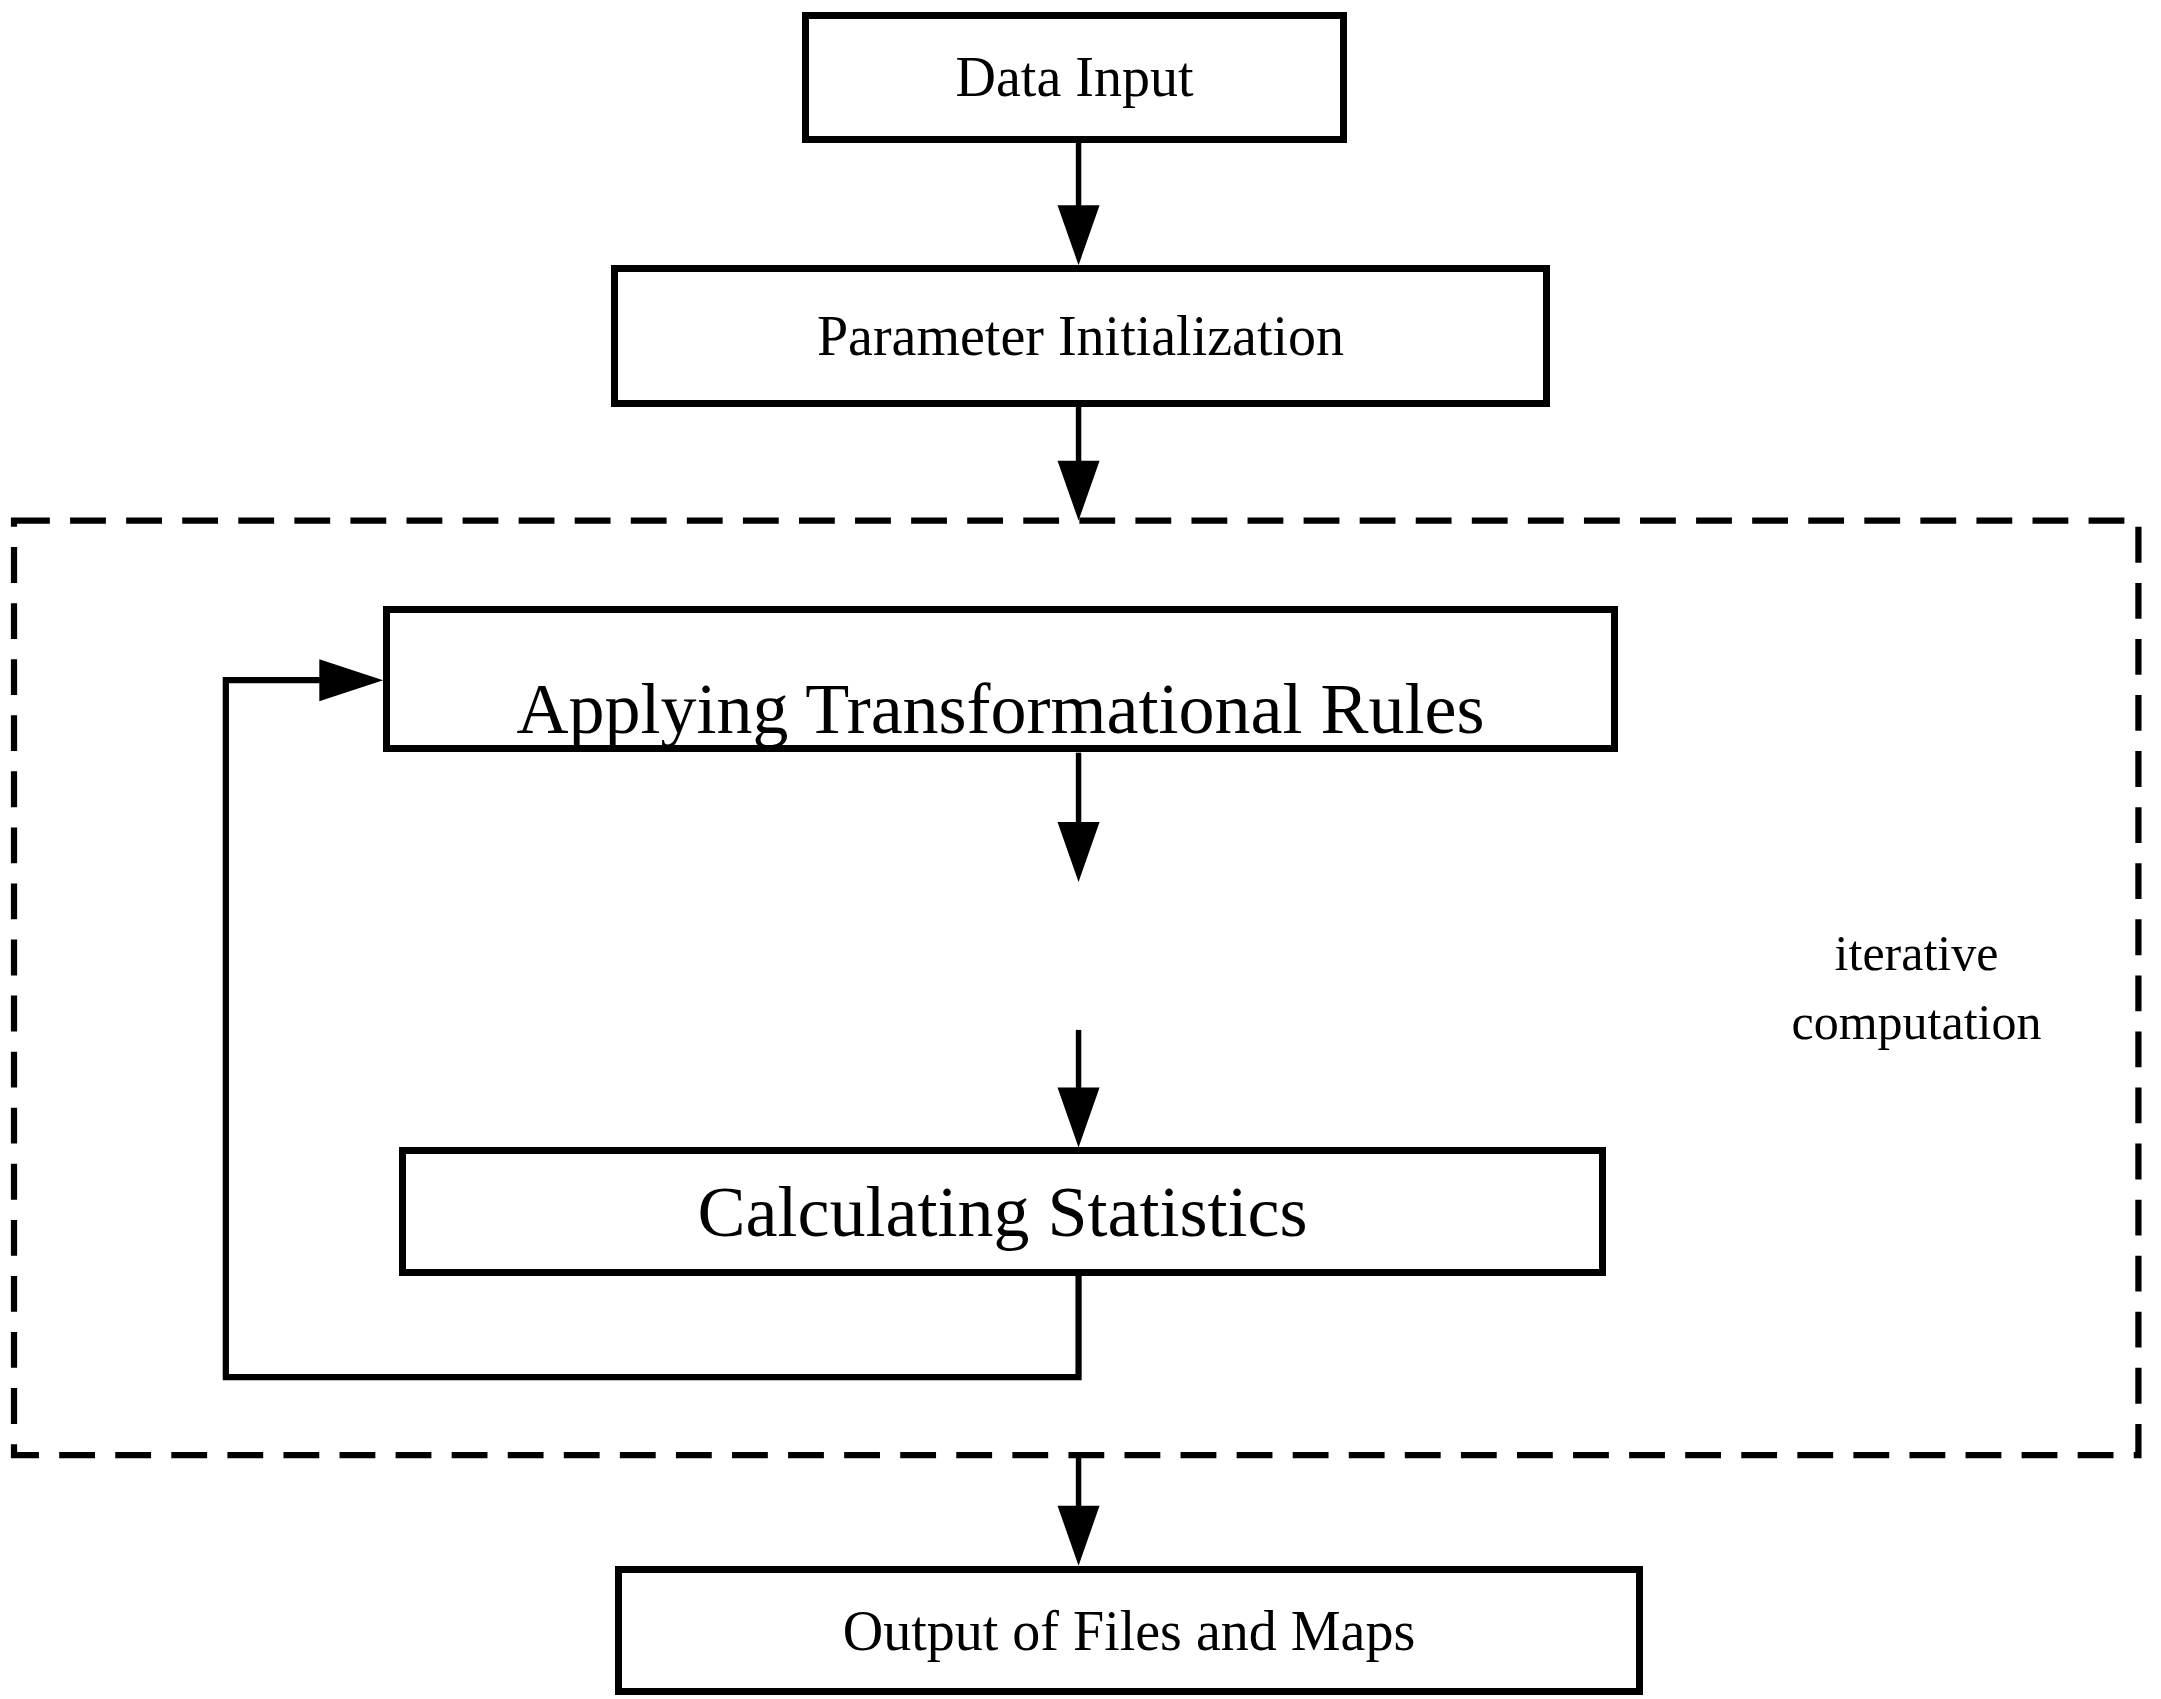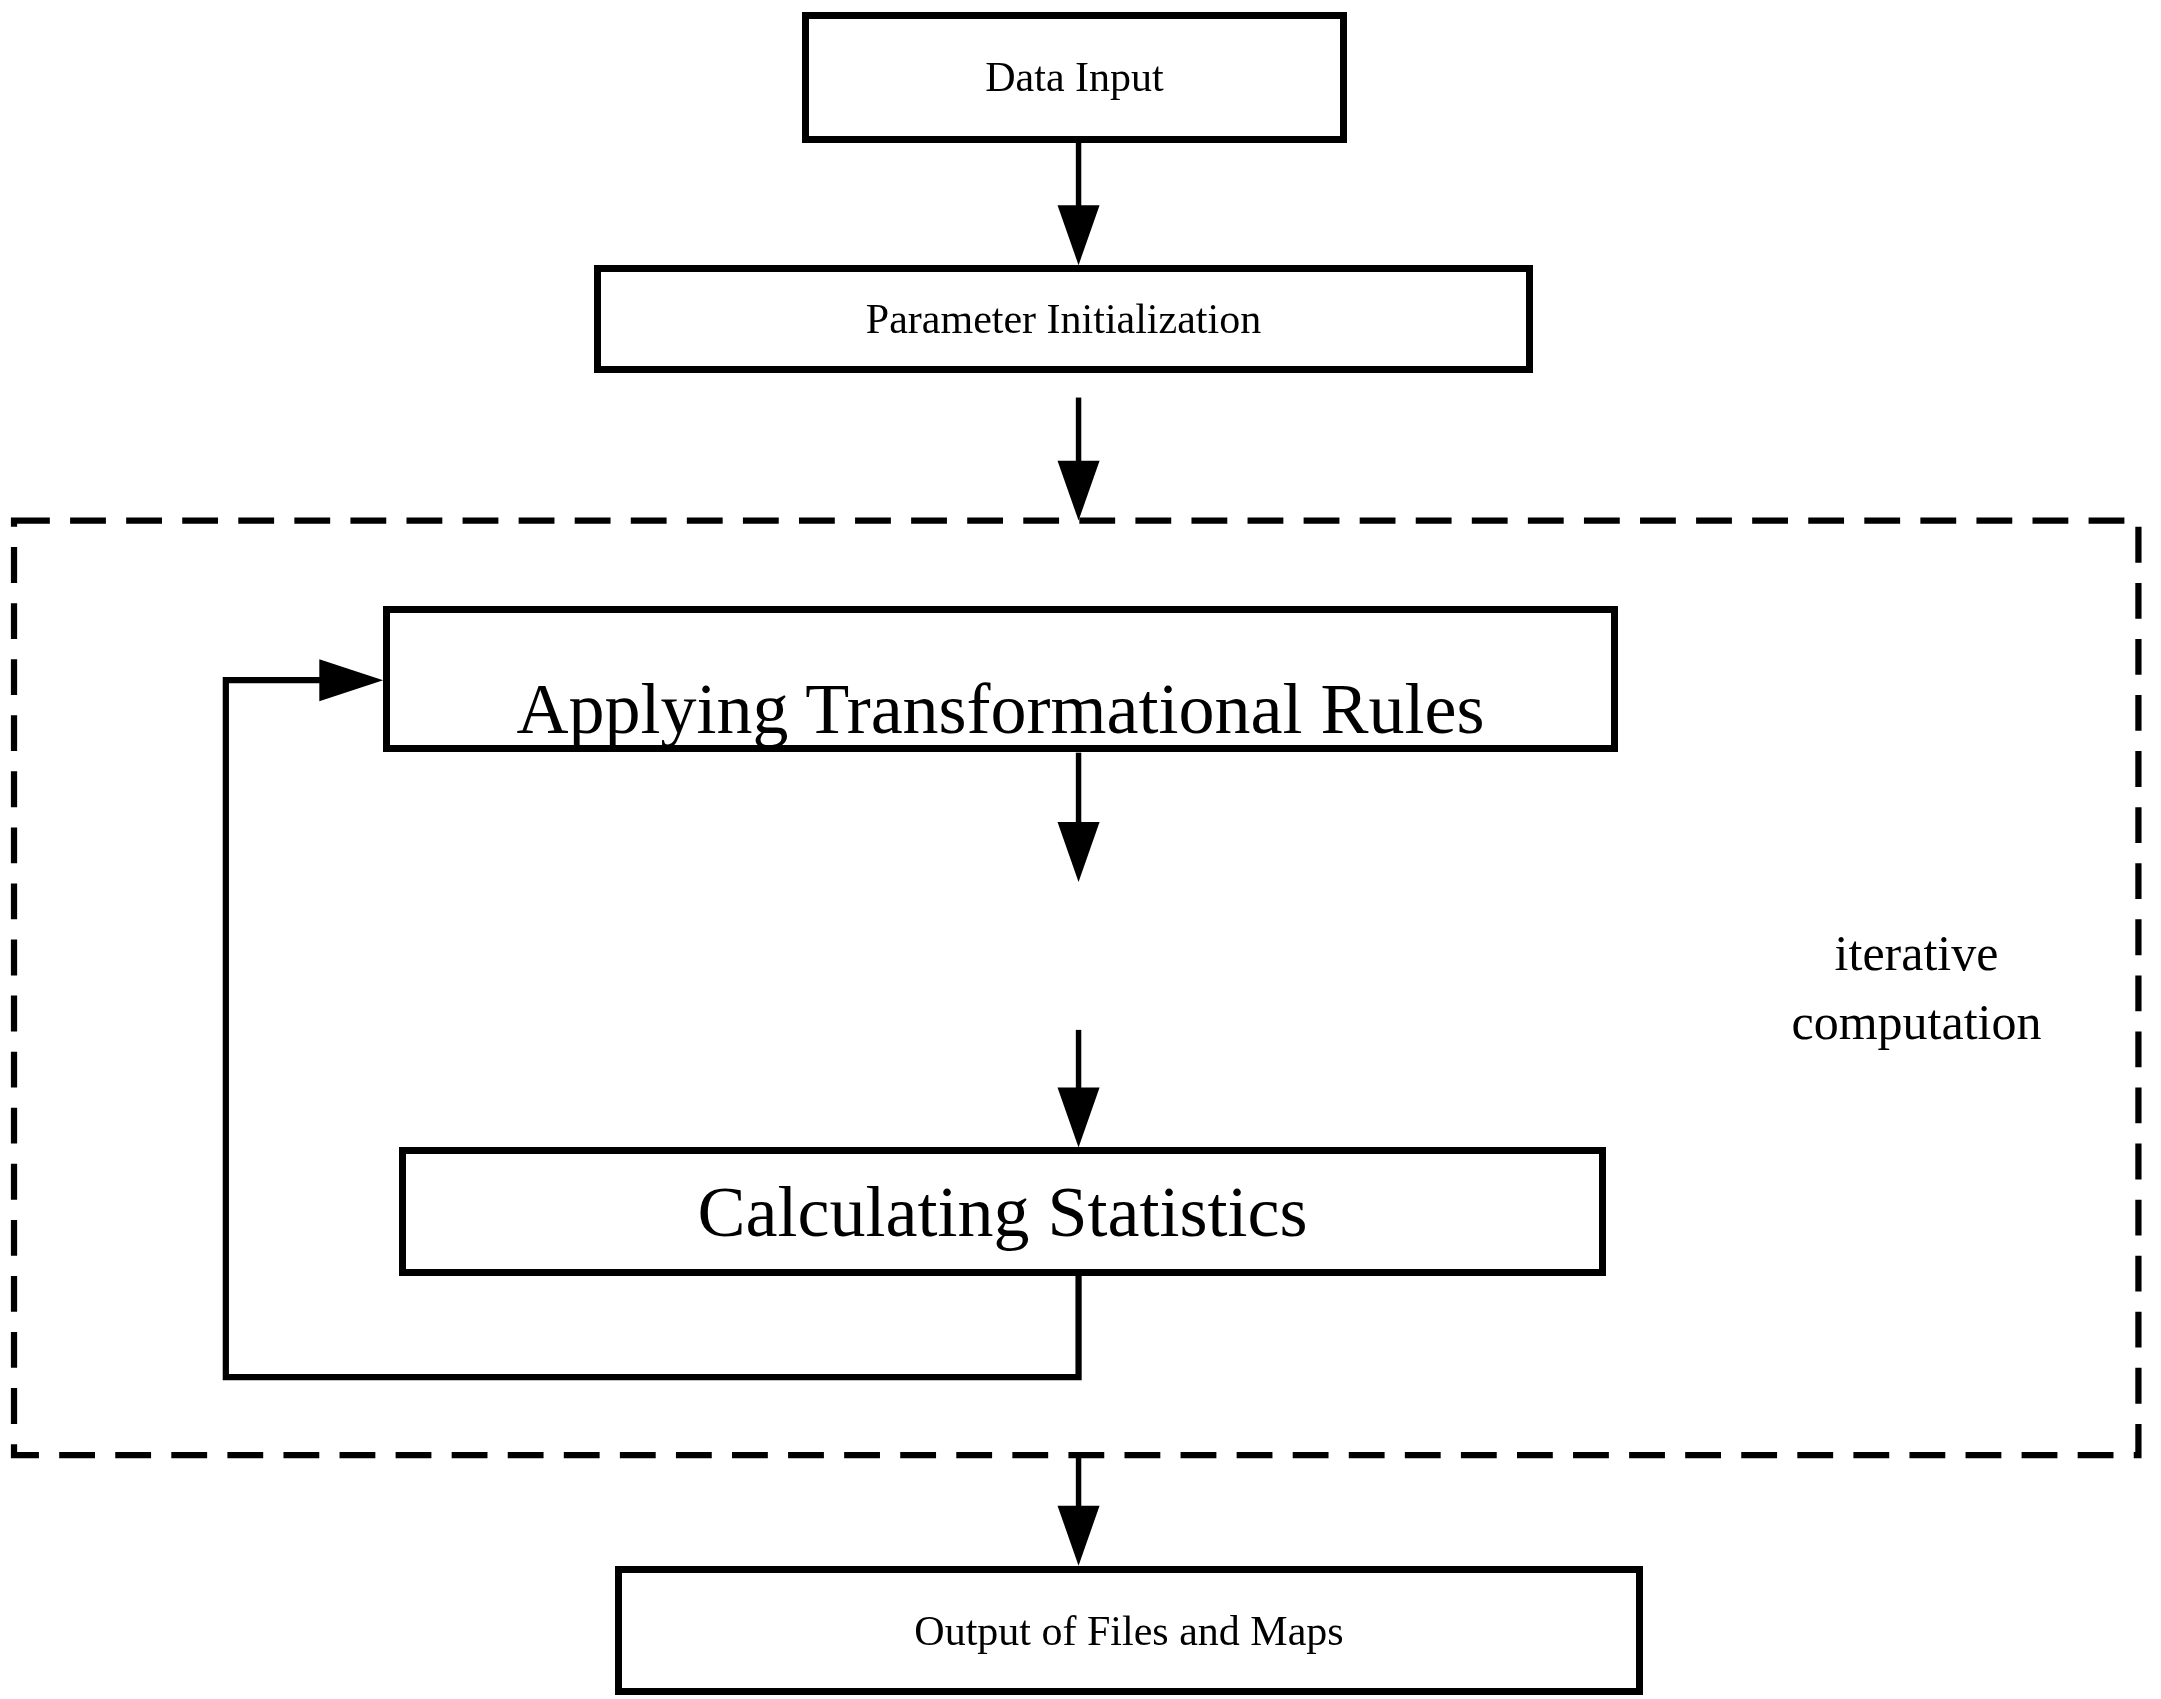--- a/index.html
+++ b/index.html
@@ -29,35 +29,35 @@
     box-sizing: border-box;
     background: #ffffff;
     border: 7px solid #000000;
     display: flex;
     align-items: center;
     justify-content: center;
     text-align: center;
     line-height: 1;
     white-space: nowrap;
   }
-  .node.outer { font-size: 42px; }
+  .node.outer { font-size: 56px; }
   .node.inner { font-size: 72px; }
   .side-label {
     position: absolute;
     left: 1675px;
     top: 919px;
     width: 483px;
     font-size: 50px;
     line-height: 1.38;
     text-align: center;
     white-space: pre-line;
   }
   
   #node-b1 { left: 802px; top: 11.7px;   width: 545px;  height: 131px; }
-  #node-b2 { left: 594px;  top: 265px;  width: 939px; height: 108px; text-align: right; }
+  #node-b2 { left: 611px;  top: 265px;  width: 939px; height: 142px; text-align: right; }
   #node-b3 { left: 383px;  top: 606px;  width: 1235px; height: 146px; align-items: flex-end; }
   #node-b4 { left: 383px;  top: 882px; width: 1235px; height: 148px; }
   #node-b5 { left: 399px;  top: 1147px; width: 1207px; height: 129px; }
   #node-b6 { left: 615px;  top: 1566px; width: 1028px; height: 129px; }
   .stroke { stroke: #000000; fill: none; }
   .fillhead { fill: #000000; stroke: none; }
 </style>
 </head>
 <body>
 

